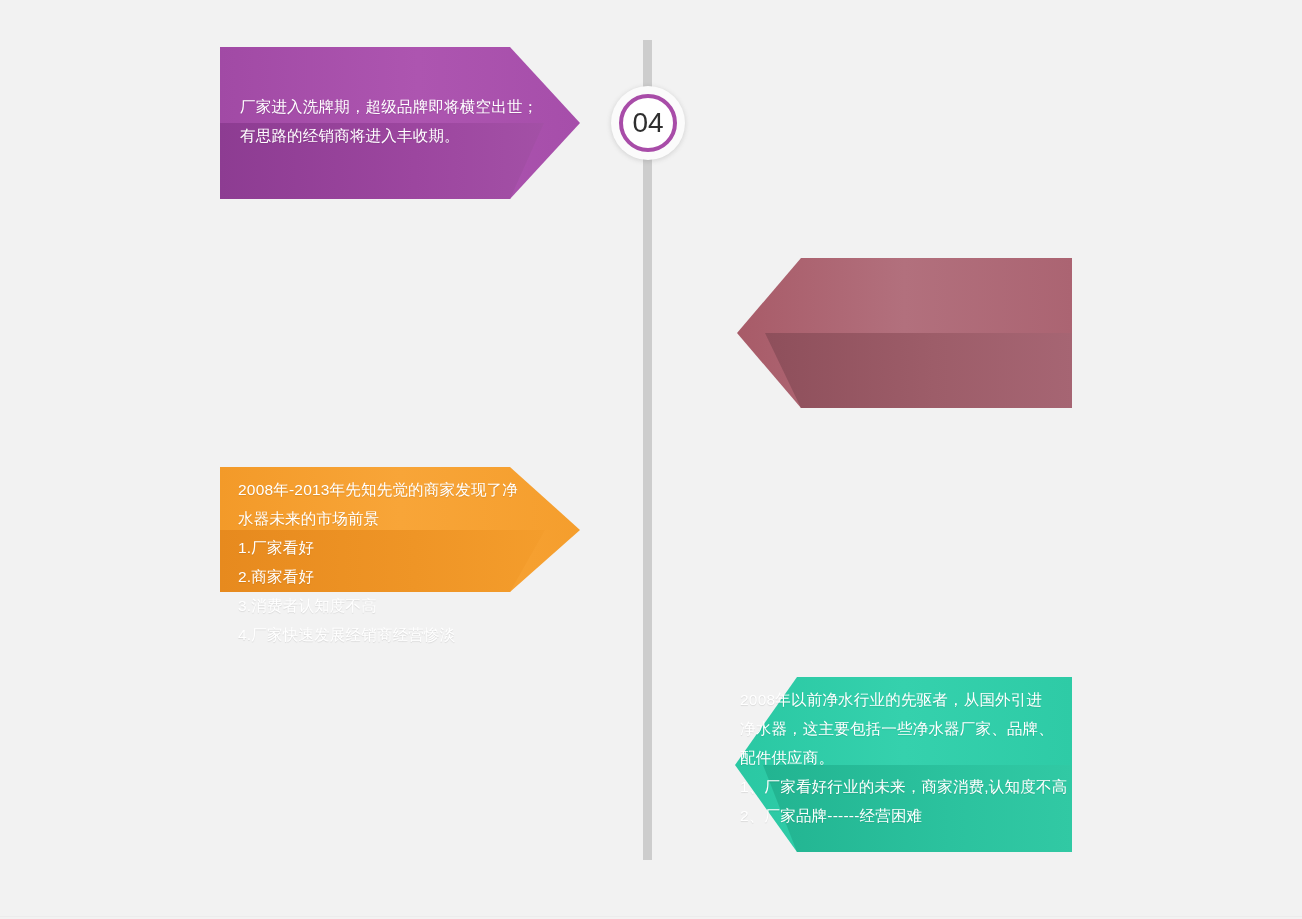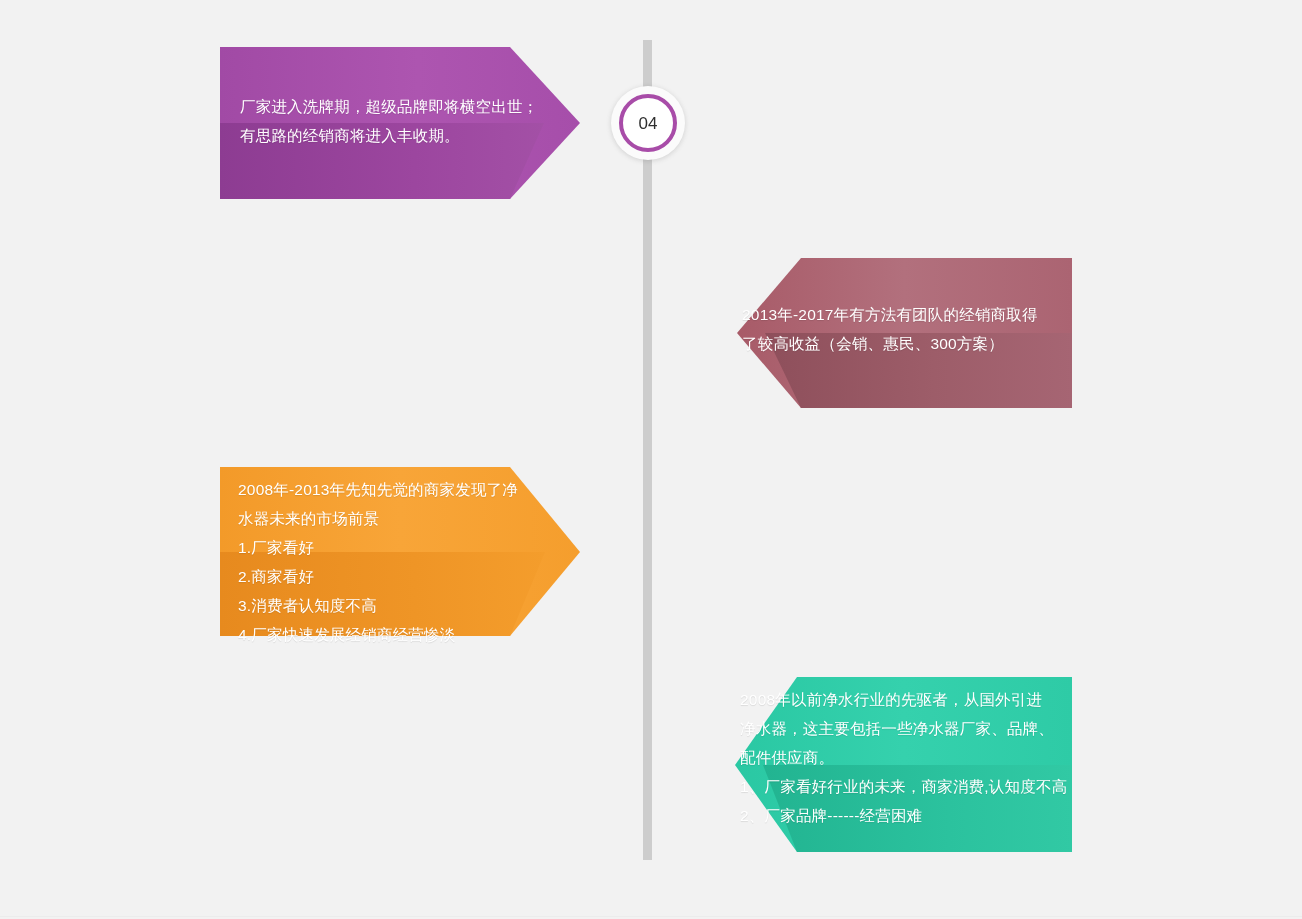--- a/index.html
+++ b/index.html
@@ -62,21 +62,21 @@
     text-shadow: 0 1px 1px rgba(0,0,0,0.10);
   }
 
   
   #callout-04 { left: 220px; top: 47px;  width: 360px; height: 152px; }
   #callout-04 .txt { left: 20px; top: 45px; width: 322px; }
 
   #callout-03 { left: 737px; top: 258px; width: 335px; height: 150px; }
   #callout-03 .txt { left: 5px;  top: 42px; width: 330px; }
 
-  #callout-02 { left: 220px; top: 467px; width: 360px; height: 169px; padding-left: 39px; }
+  #callout-02 { left: 220px; top: 467px; width: 360px; height: 125px; padding-left: 39px; }
   #callout-02 .txt { left: 18px; top: 8px;  width: 330px; }
 
   #callout-01 { left: 735px; top: 677px; width: 337px; height: 175px; }
   #callout-01 .txt { left: 5px;  top: 8px;  width: 332px; }
 
   
   .node {
     position: absolute;
     width: 74px;
     height: 74px;
@@ -94,21 +94,21 @@
     border-radius: 50%;
     border-style: solid;
     border-width: 4px;
     background: #ffffff;
     display: flex;
     align-items: center;
     justify-content: center;
     box-sizing: border-box;
   }
   .node .num {
-    font-size: 17px;
+    font-size: 28px;
     color: #2f2f2f;
     letter-spacing: 0px;
     line-height: 1;
     font-weight: 400;
   }
   #node-04 { left: 611px; top: 86px; }
   #node-03 { left: 611px; top: 291px; }
   #node-02 { left: 611px; top: 507px; }
   #node-01 { left: 611px; top: 721px; }
 </style>
@@ -150,22 +150,20 @@
         </linearGradient>
         <linearGradient id="g03bot" x1="0" y1="0" x2="1" y2="0">
           <stop offset="0" stop-color="#8e4f5b"></stop>
           <stop offset="0.55" stop-color="#9d5d69"></stop>
           <stop offset="1" stop-color="#a66573"></stop>
         </linearGradient>
       </defs>
       <path d="M64,0 L335,0 L335,150 L64,150 L0,75 Z" fill="url(#g03top)"></path>
       <path d="M28,75 L335,75 L335,150 L64,150 Z" fill="url(#g03bot)"></path>
     </svg>
-    <div class="txt">2013年-2017年有方法有团队的经销商取得
-了较高收益（会销、惠民、300方案）</div>
   </div>
 
   <div class="callout" id="callout-02">
     <svg class="shape" viewBox="0 0 360 153" preserveAspectRatio="none">
       <defs>
         <linearGradient id="g02top" x1="0" y1="0" x2="1" y2="0">
           <stop offset="0" stop-color="#f39a29"></stop>
           <stop offset="0.5" stop-color="#f8a538"></stop>
           <stop offset="1" stop-color="#f59e2d"></stop>
         </linearGradient>

